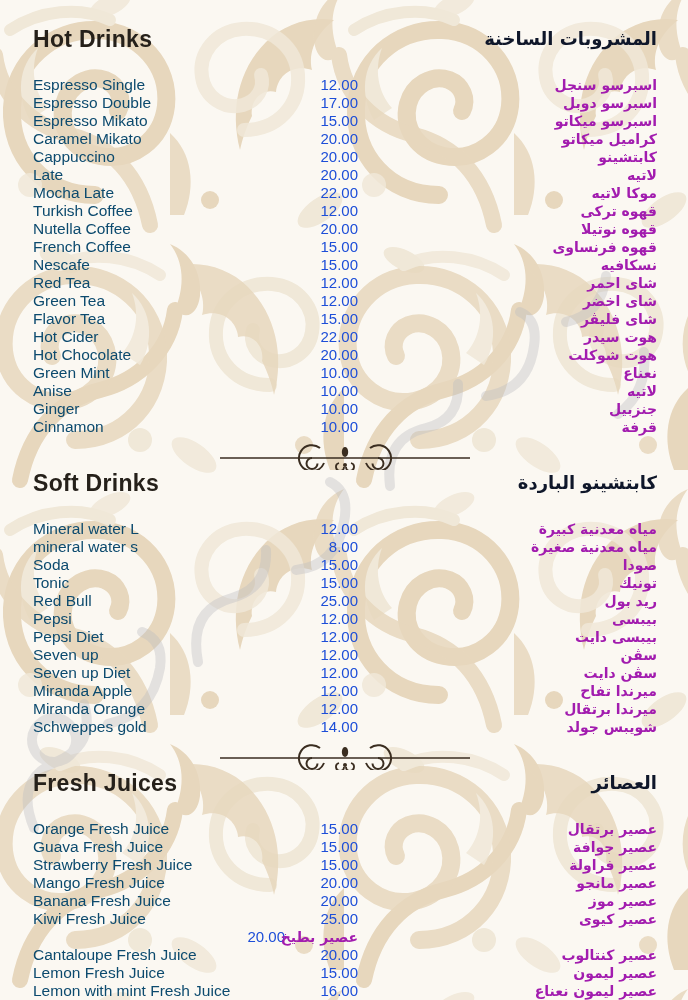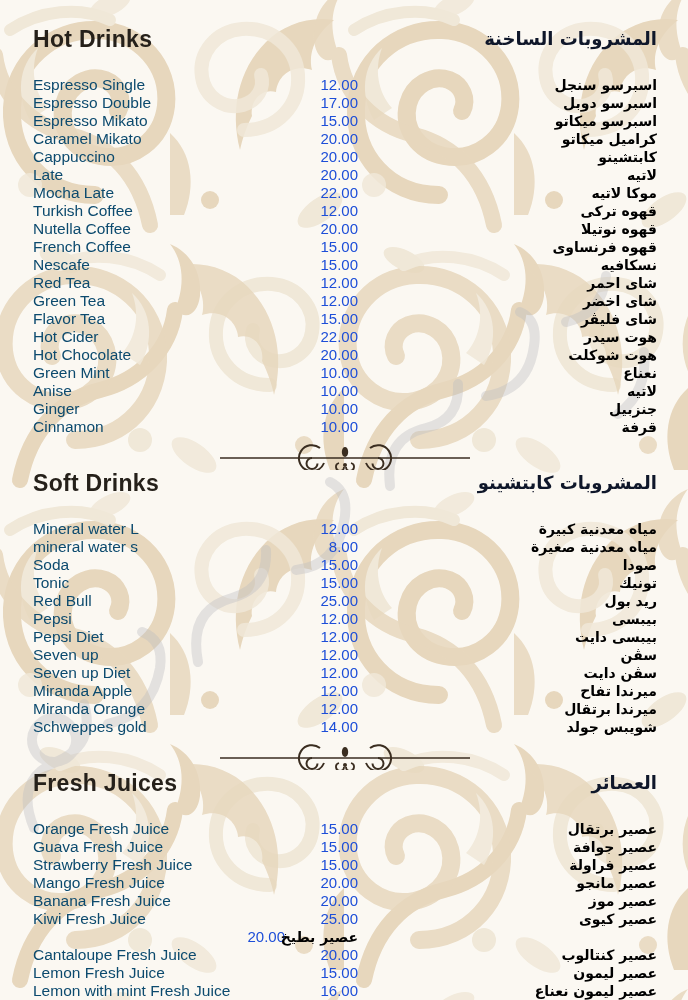--- a/index.html
+++ b/index.html
@@ -27,21 +27,21 @@
   }
   .rows{margin-top:24px;}
   .menu-row{
     display:grid;grid-template-columns:252px 73px 1fr;
     height:18px;line-height:18px;align-items:baseline;
   }
   .item-en{font-size:15.5px;white-space:nowrap;color:#0c4a6e;}
   .item-price{text-align:right;font-size:15px;color:#1d4ed8;}
   .item-ar{
     text-align:right;direction:rtl;font-family:"DejaVu Sans",sans-serif;
-    font-weight:700;font-size:14px;color:#000000;white-space:nowrap;
+    font-weight:700;font-size:14px;color:#a21caf;white-space:nowrap;
   }
   .divider-wrap{display:flex;justify-content:center;height:26px;margin-top:8px;}
   .divider-wrap svg{display:block;}
 </style>
 </head>
 <body>
 
 <div class="page">
 
   <svg class="damask" viewBox="0 0 688 1000" xmlns="http://www.w3.org/2000/svg">
@@ -216,21 +216,21 @@
 
           <path d="M119 19 a 4 4 0 1 0 5 4" stroke-width="1.8"></path>
           <path d="M131 19 a 4 4 0 1 1 -5 4" stroke-width="1.8"></path>
         </g>
         <ellipse cx="125" cy="8" rx="3.2" ry="5" fill="#3a2d20"></ellipse>
         <circle cx="125" cy="21" r="2" fill="#3a2d20"></circle>
       </svg>
     </div>
     <div class="section-header">
       <h2 class="title-en">Soft Drinks</h2>
-      <h2 class="title-ar" lang="ar" dir="rtl">المشروبات كابتشينو</h2>
+      <h2 class="title-ar" lang="ar" dir="rtl">كابتشينو الباردة</h2>
     </div>
     <div class="rows">
             <div class="menu-row">
     <span class="item-en">Mineral water L</span>
     <span class="item-price">12.00</span>
     <span class="item-ar" lang="ar" dir="rtl">مياه معدنية كبيرة</span>
   </div>
             <div class="menu-row">
     <span class="item-en">mineral water s</span>
     <span class="item-price">8.00</span>

